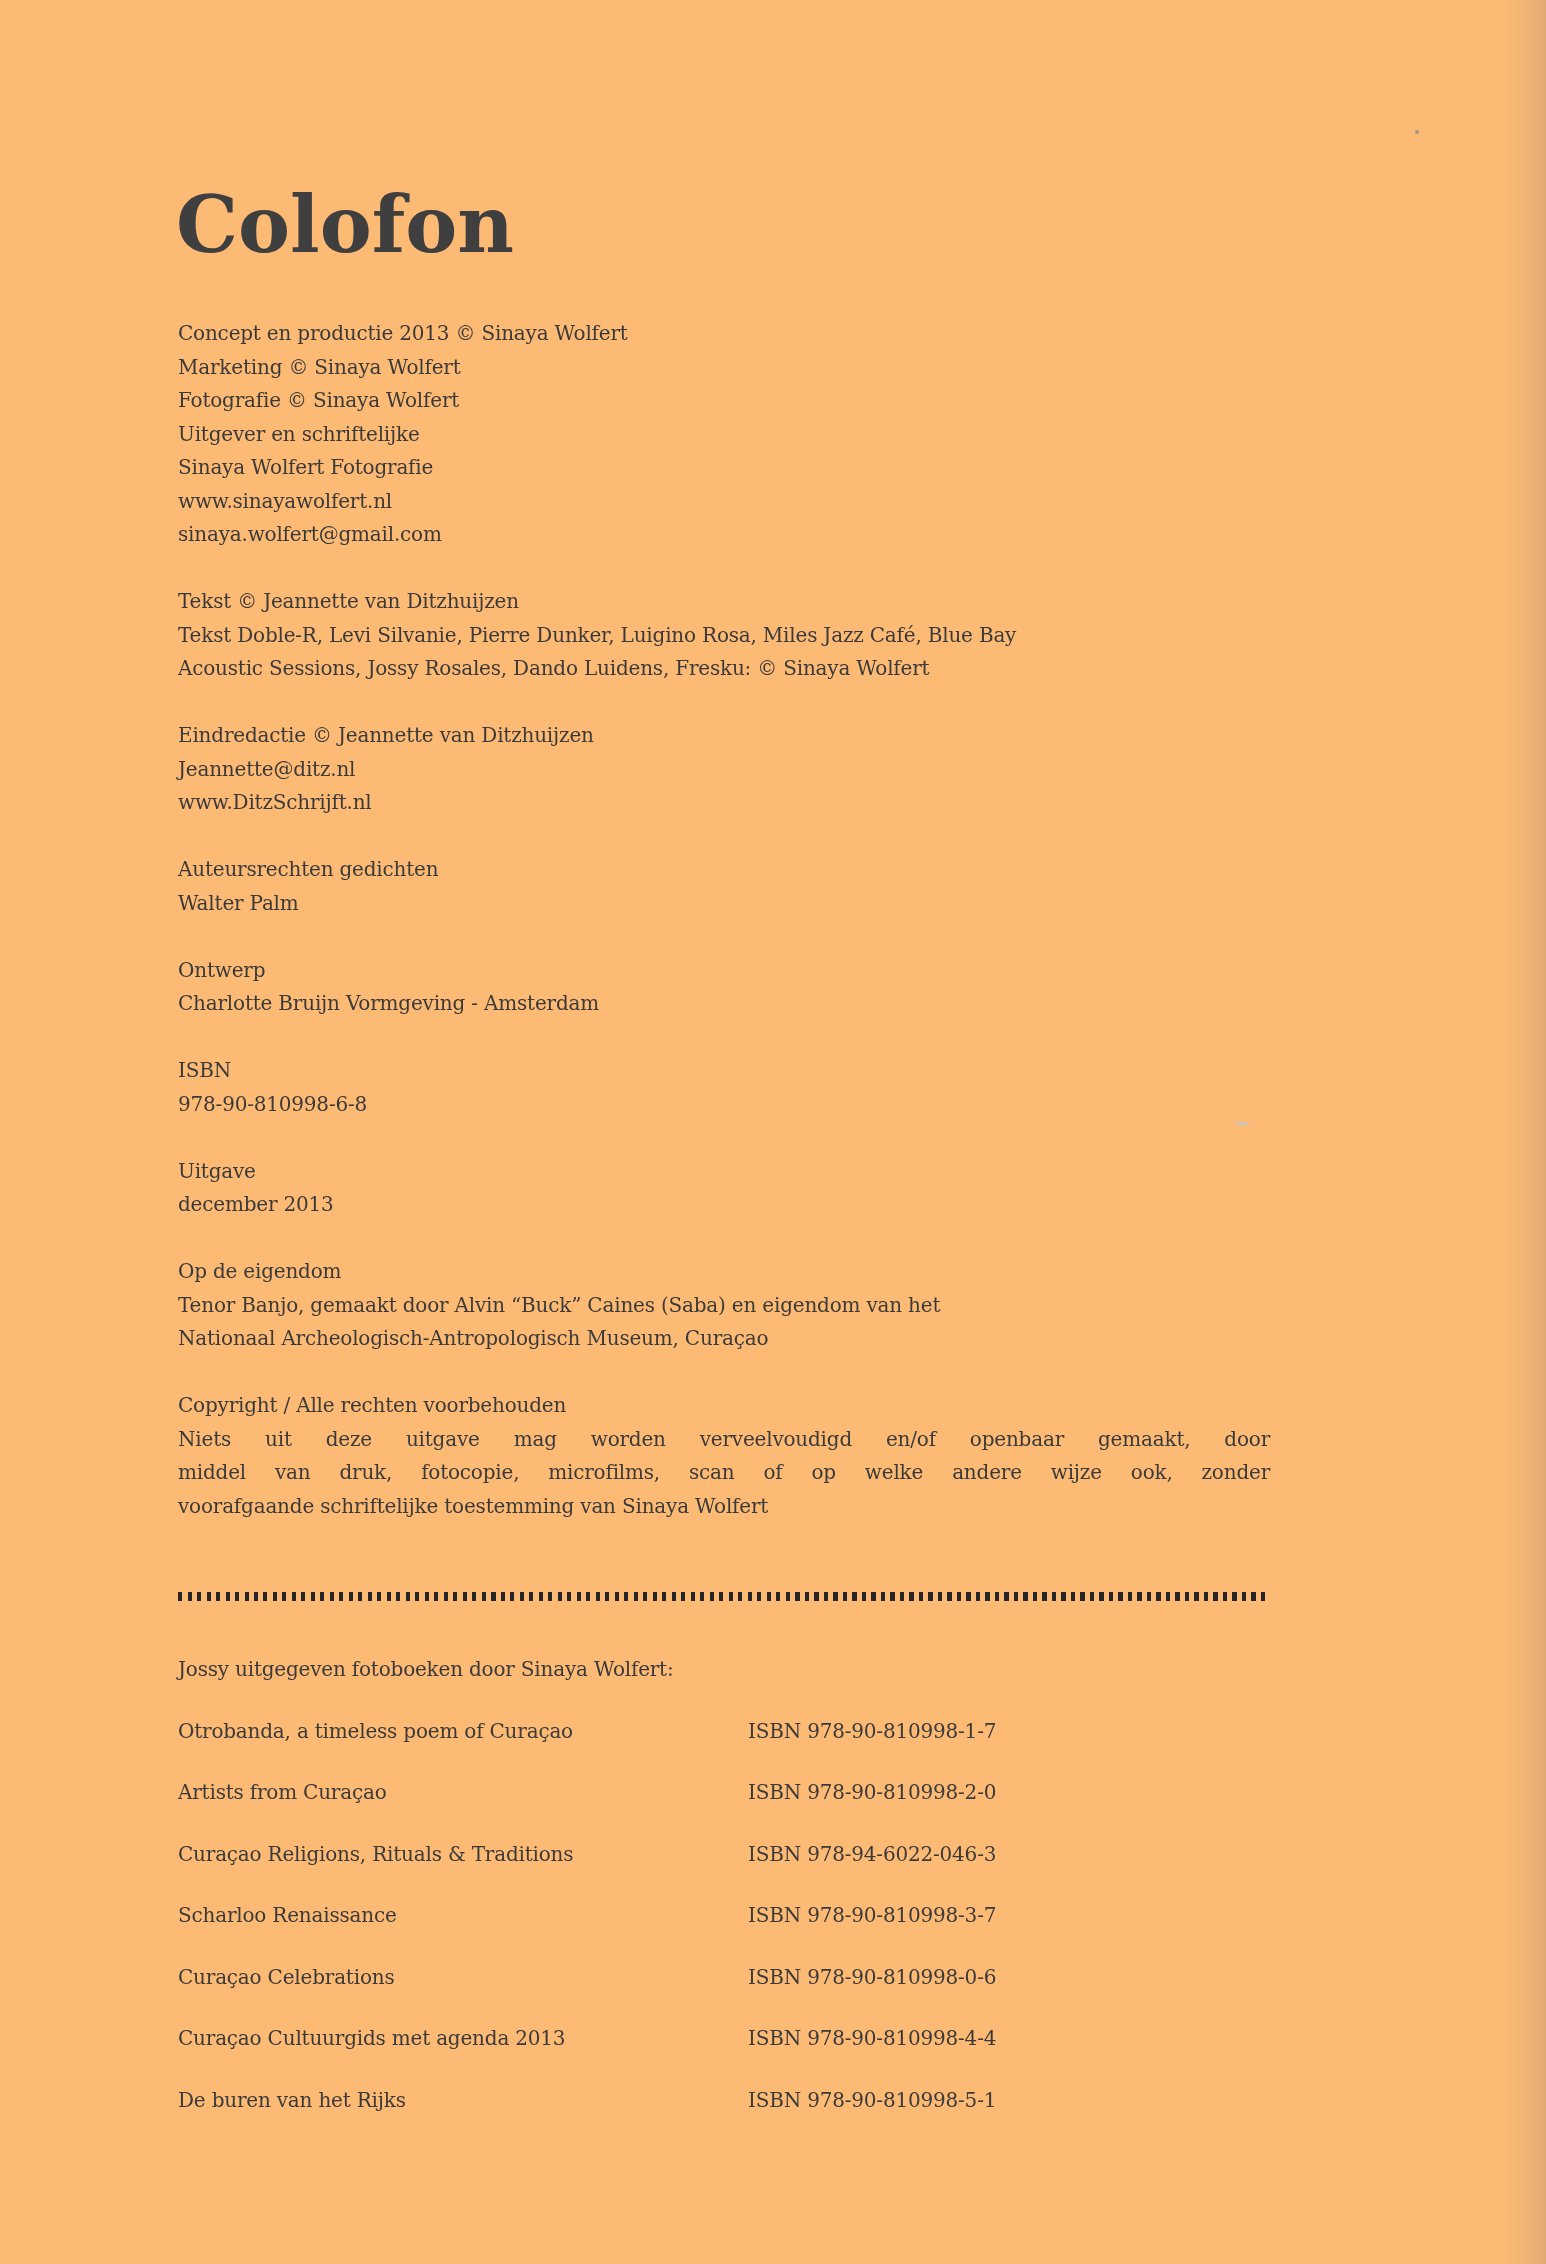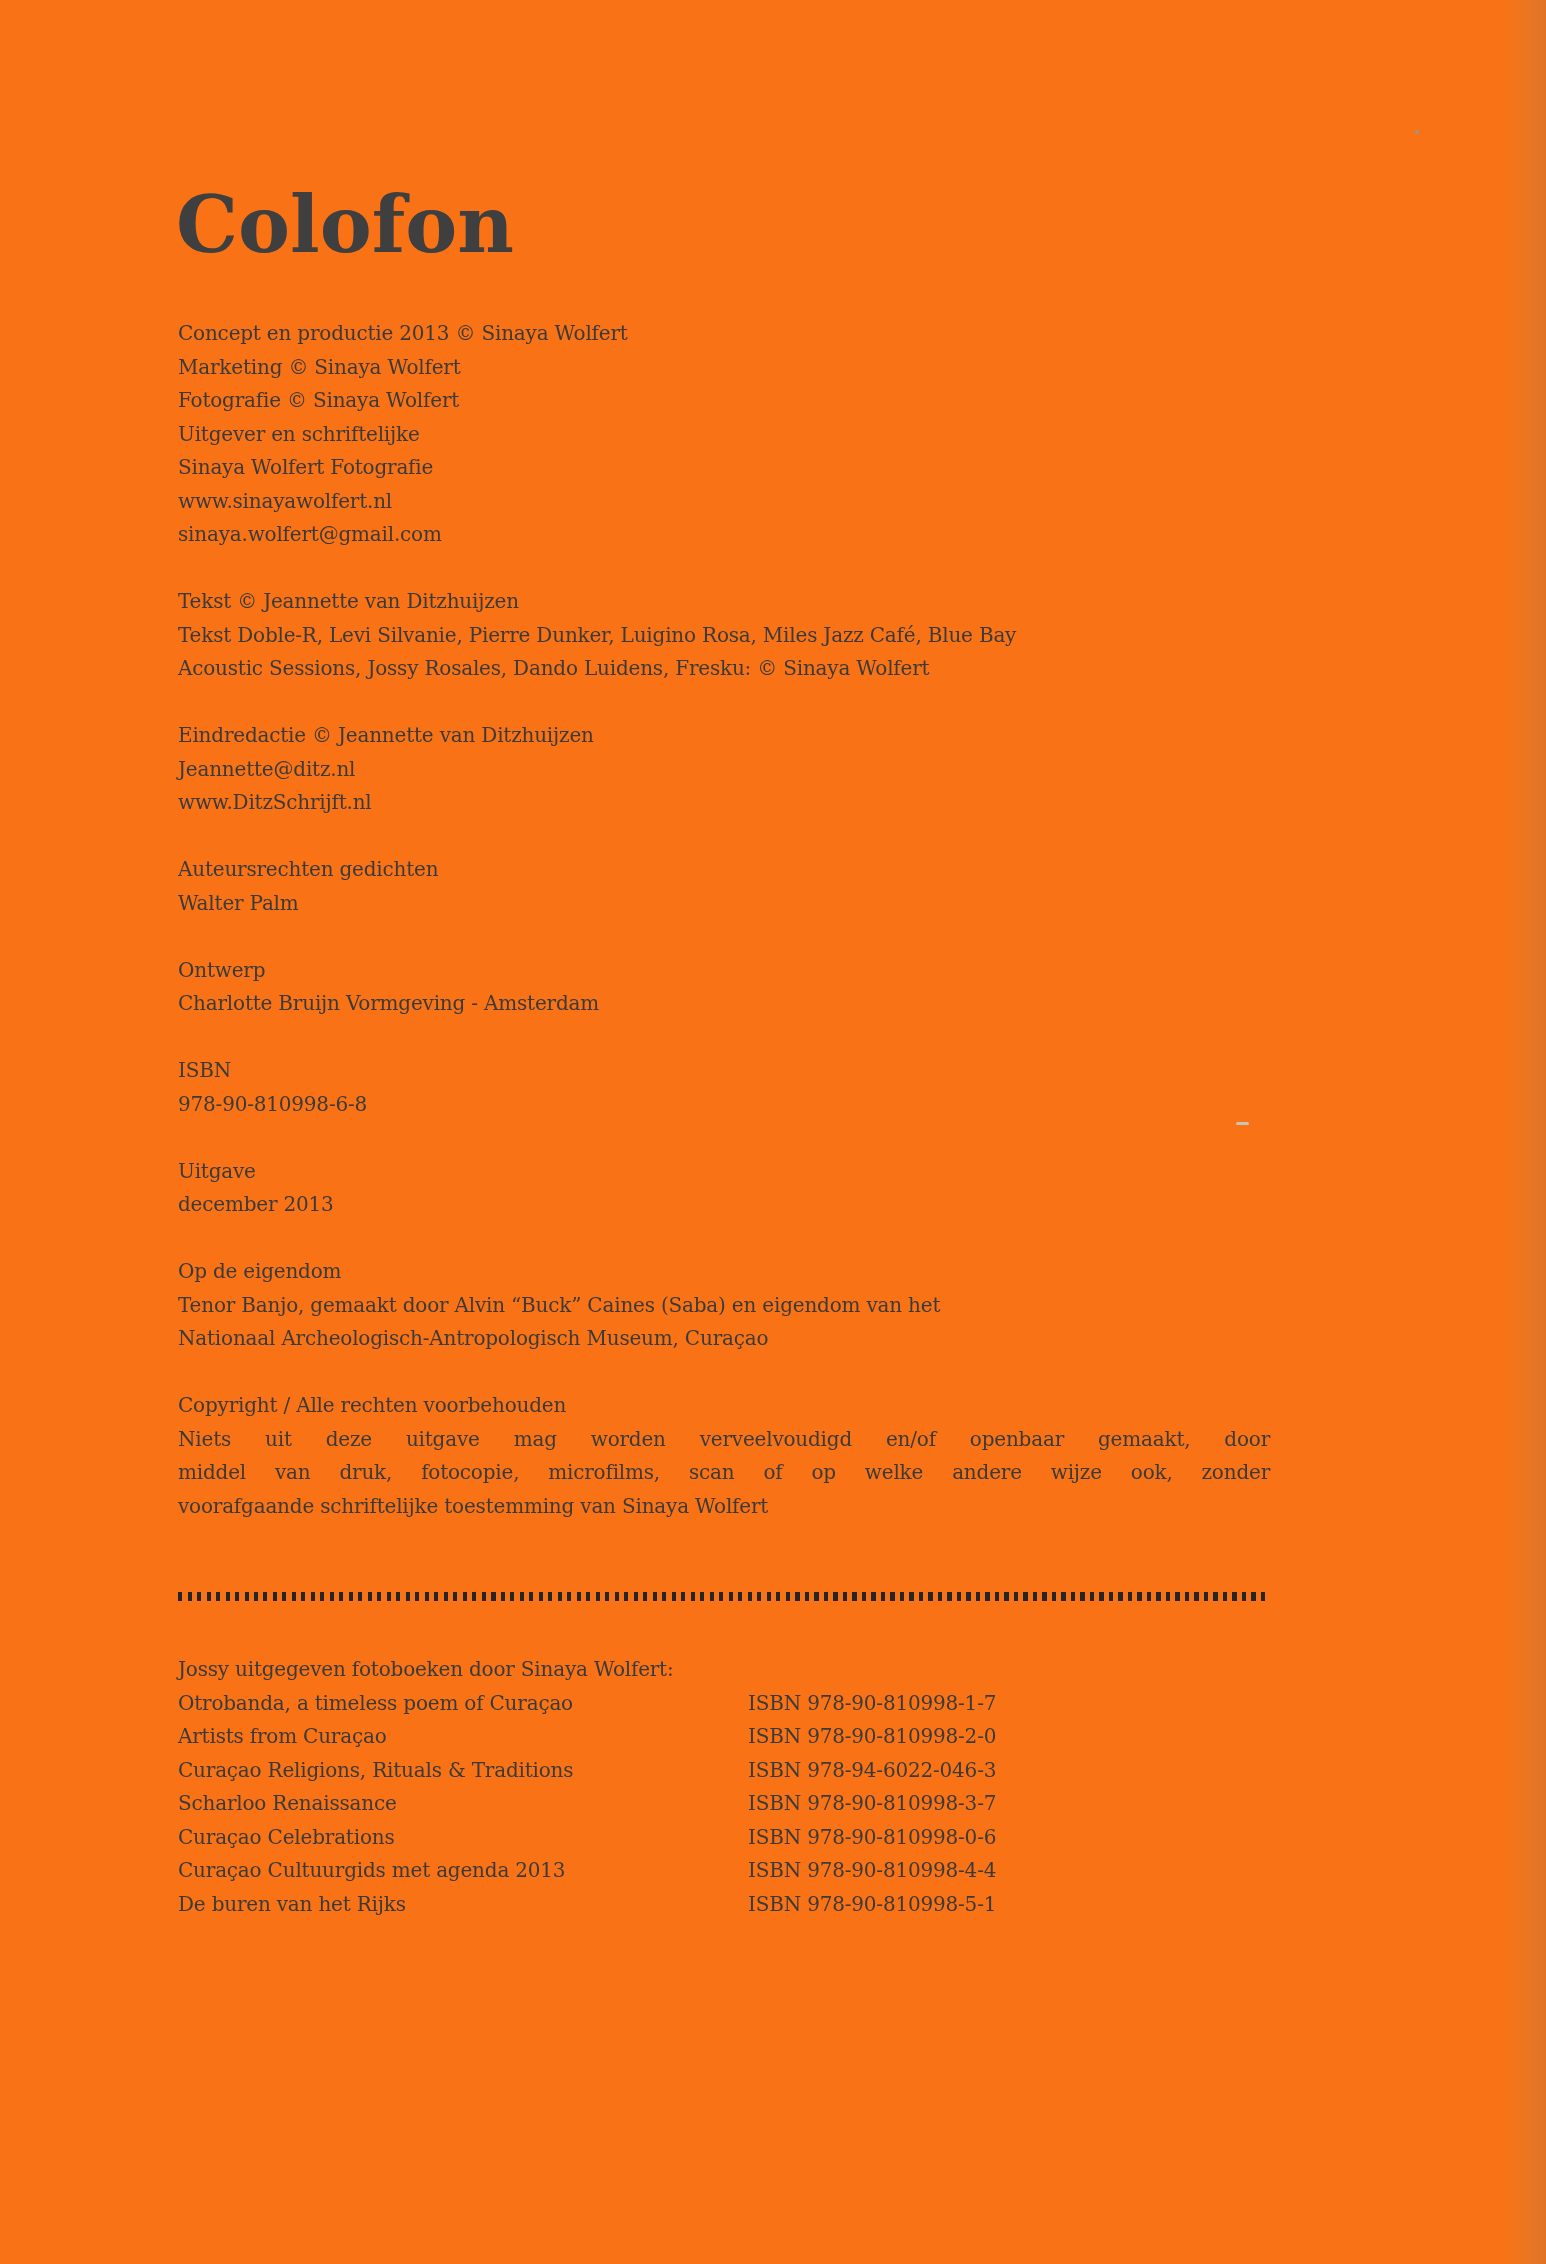--- a/index.html
+++ b/index.html
@@ -5,21 +5,21 @@
   html, body {
     margin: 0;
     padding: 0;
     background: #e8e6e0;
   }
   .page {
     position: relative;
     width: 1546px;
     height: 2264px;
     margin: 0 auto;
-    background: #f97316;
+    background: #fdba74;
     overflow: hidden;
     font-family: "DejaVu Serif", "Liberation Serif", serif;
     color: #3a3a3a;
   }
   .scan-edge-shadow {
     position: absolute;
     top: 0; right: 0; bottom: 0;
     width: 42px;
     background: linear-gradient(to right, rgba(150,142,120,0) 0%, rgba(140,132,112,0.16) 70%, rgba(120,112,95,0.22) 100%);
     pointer-events: none;
@@ -51,21 +51,21 @@
     text-align: justify;
     text-align-last: justify;
   }
   .dotted-separator {
     width: 1090px;
     height: 9px;
     margin: 69px 0 52px 0;
     background: repeating-linear-gradient(to right, #252525 0px, #252525 4px, rgba(0,0,0,0) 4px, rgba(0,0,0,0) 9.5px);
   }
   .publications-heading { }
-  .book-row { display: flex; }
+  .book-row { display: flex; margin-top: 28px; }
   .book-title { width: 570px; flex-shrink: 0; white-space: nowrap; }
   .book-isbn { white-space: nowrap; }
   .scan-speck-dot {
     position: absolute;
     left: 1415px;
     top: 130px;
     width: 4px;
     height: 4px;
     border-radius: 50%;
     background: #9a968a;

